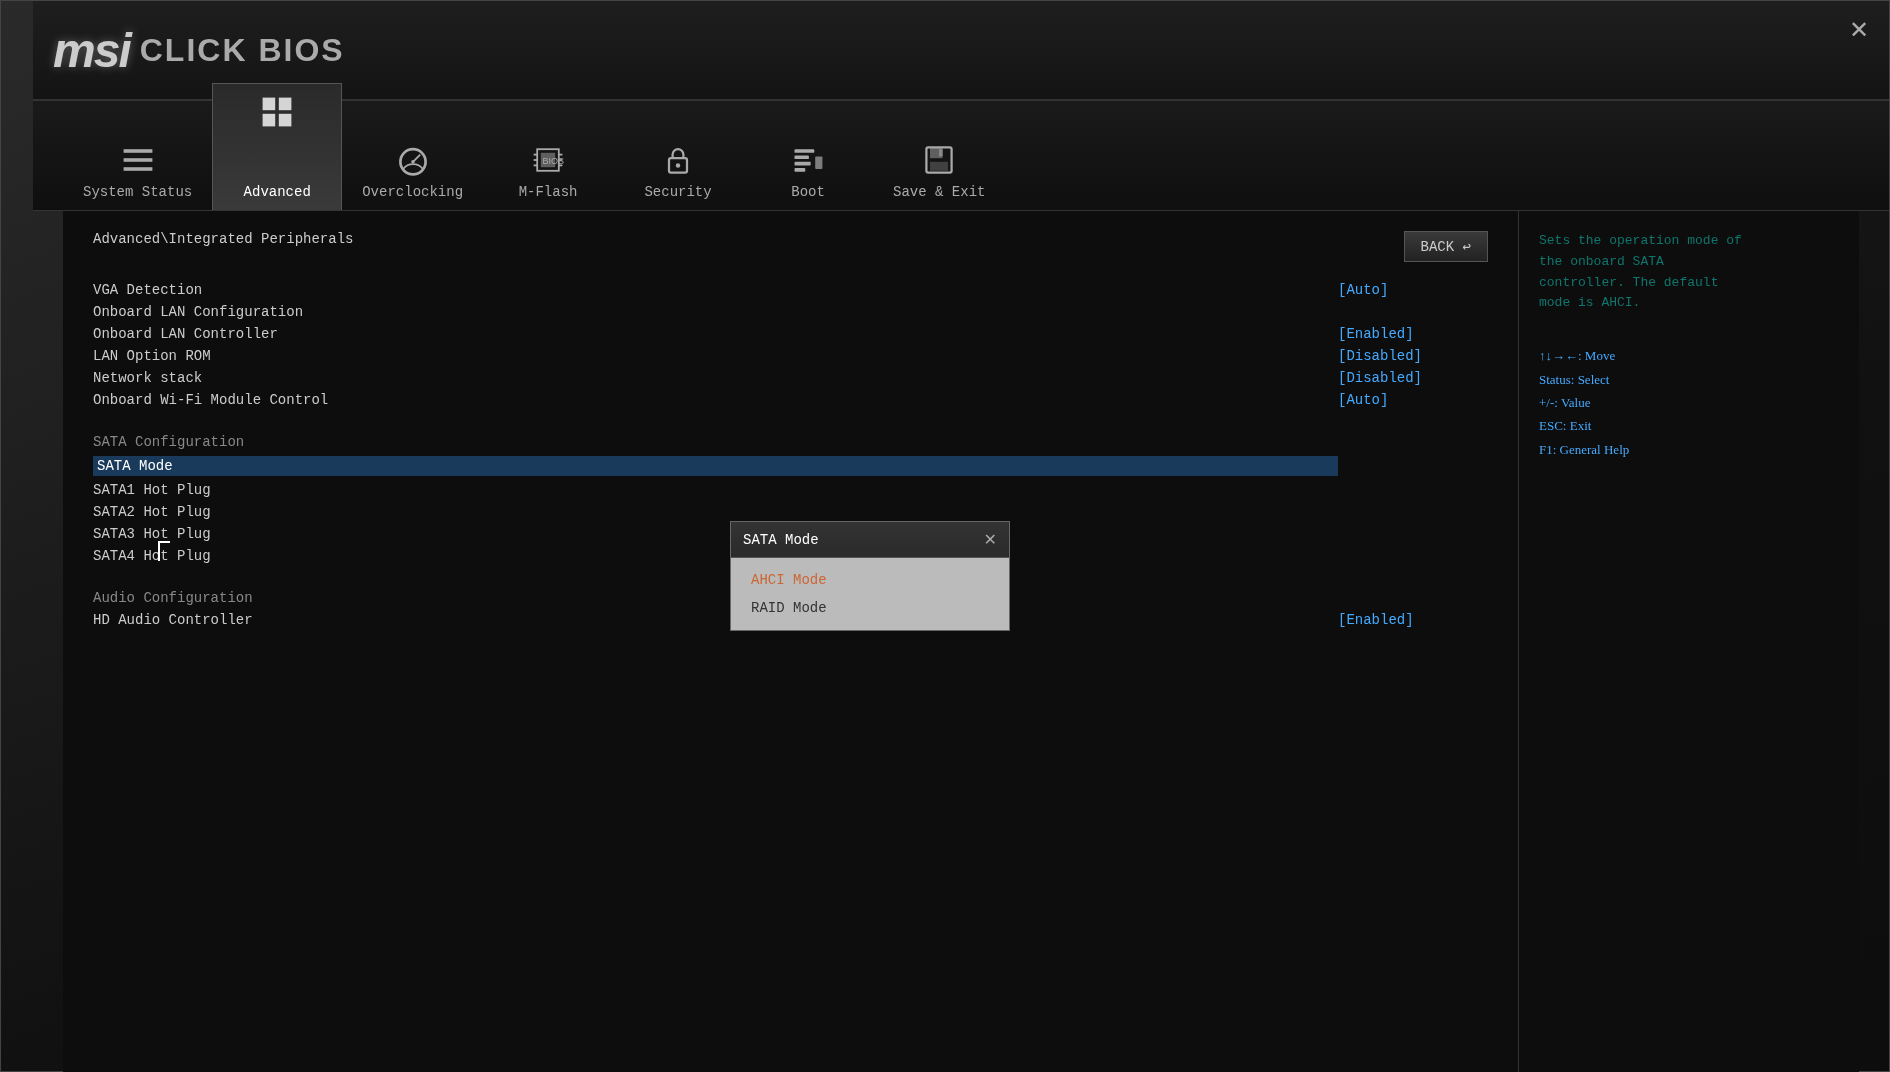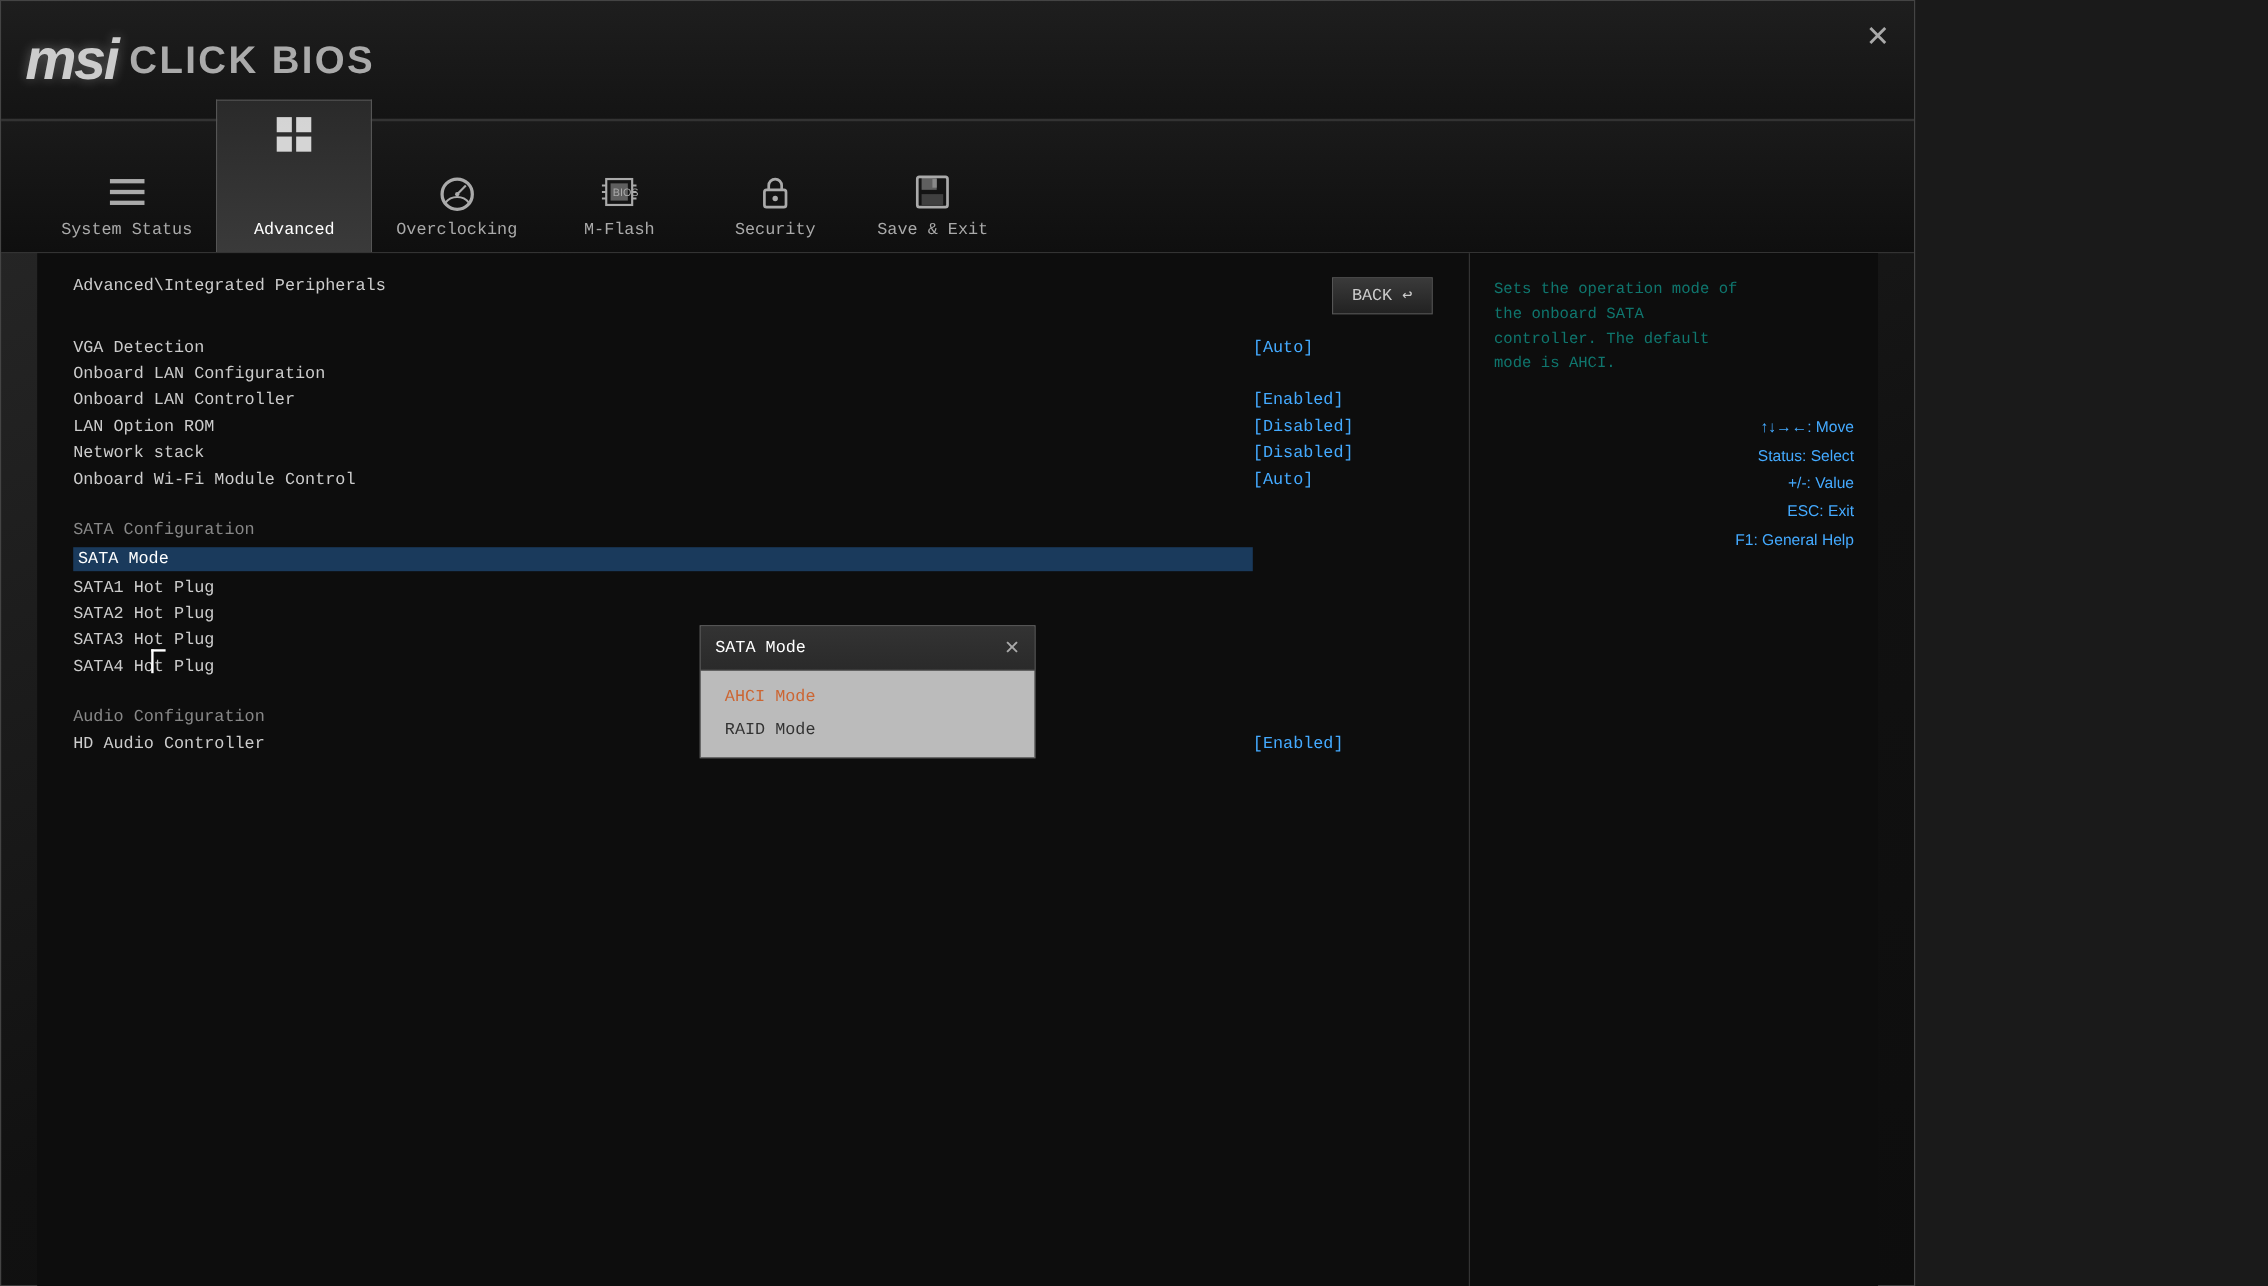--- a/index.html
+++ b/index.html
@@ -7,25 +7,26 @@
       width: 1890px;
       height: 1072px;
       background: #1a1a1a;
       font-family: 'Courier New', Courier, monospace;
       overflow: hidden;
       position: relative;
     }
 
     
     .bios-frame {
-      width: 1596px;
+      width: 1890px;
       height: 1072px;
       background: linear-gradient(160deg, #2a2a2a 0%, #111 60%, #0d0d0d 100%);
       position: relative;
       border: 1px solid #444;
+      padding-left: 32px;
     }
 
     
     .header {
       width: 100%;
       height: 100px;
       background: linear-gradient(180deg, #1e1e1e 0%, #141414 100%);
       display: flex;
       align-items: center;
       padding: 0 20px;
@@ -197,24 +198,23 @@
     .help-text {
       color: #0f766e;
       font-family: 'Courier New', monospace;
       font-size: 13px;
       line-height: 1.6;
       margin-bottom: 30px;
     }
 
     .key-help {
       color: #4af;
-      font-family: Liberation Sans, sans-serif;
+      font-family: Liberation Serif, serif;
       font-size: 13px;
       line-height: 1.8;
-      text-align: right;
     }
 
     
     .modal-overlay {
       position: absolute;
       top: 0; left: 0; right: 0; bottom: 0;
       display: flex;
       align-items: center;
       justify-content: center;
       pointer-events: none;
@@ -362,20 +362,32 @@
       <div class="nav-tab-icon">
         <svg class="icon-svg" viewBox="0 0 40 40" fill="none">
           <rect x="10" y="18" width="20" height="16" rx="2" fill="none" stroke="#aaa" stroke-width="2.5"></rect>
           <path d="M14 18 V14 A6 6 0 0 1 26 14 V18" fill="none" stroke="#aaa" stroke-width="2.5"></path>
           <circle cx="20" cy="26" r="2.5" fill="#aaa"></circle>
         </svg>
       </div>
       <span>Security</span>
     </div>
 
+    <div class="nav-tab">
+      <div class="nav-tab-icon">
+        <svg class="icon-svg" viewBox="0 0 40 40" fill="none">
+          <rect x="5" y="8" width="22" height="4" rx="1" fill="#aaa"></rect>
+          <rect x="5" y="15" width="16" height="4" rx="1" fill="#aaa"></rect>
+          <rect x="5" y="22" width="18" height="4" rx="1" fill="#aaa"></rect>
+          <rect x="5" y="29" width="12" height="4" rx="1" fill="#aaa"></rect>
+          <rect x="28" y="16" width="8" height="14" rx="1" fill="#aaa" opacity="0.7"></rect>
+        </svg>
+      </div>
+      <span>Boot</span>
+    </div>
 
     <div class="nav-tab">
       <div class="nav-tab-icon">
         <svg class="icon-svg" viewBox="0 0 40 40" fill="none">
           <rect x="6" y="6" width="28" height="28" rx="2" fill="none" stroke="#aaa" stroke-width="2.5"></rect>
           <rect x="10" y="6" width="14" height="12" fill="#aaa" opacity="0.5"></rect>
           <rect x="10" y="22" width="20" height="10" fill="#aaa" opacity="0.3"></rect>
           <rect x="20" y="8" width="4" height="8" fill="#888"></rect>
         </svg>
       </div>

